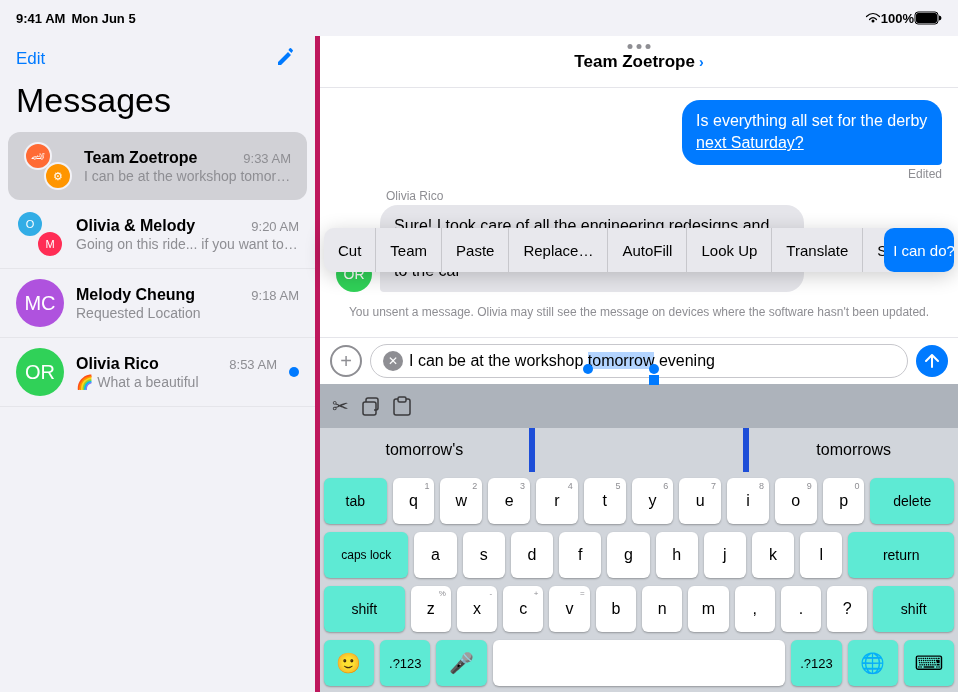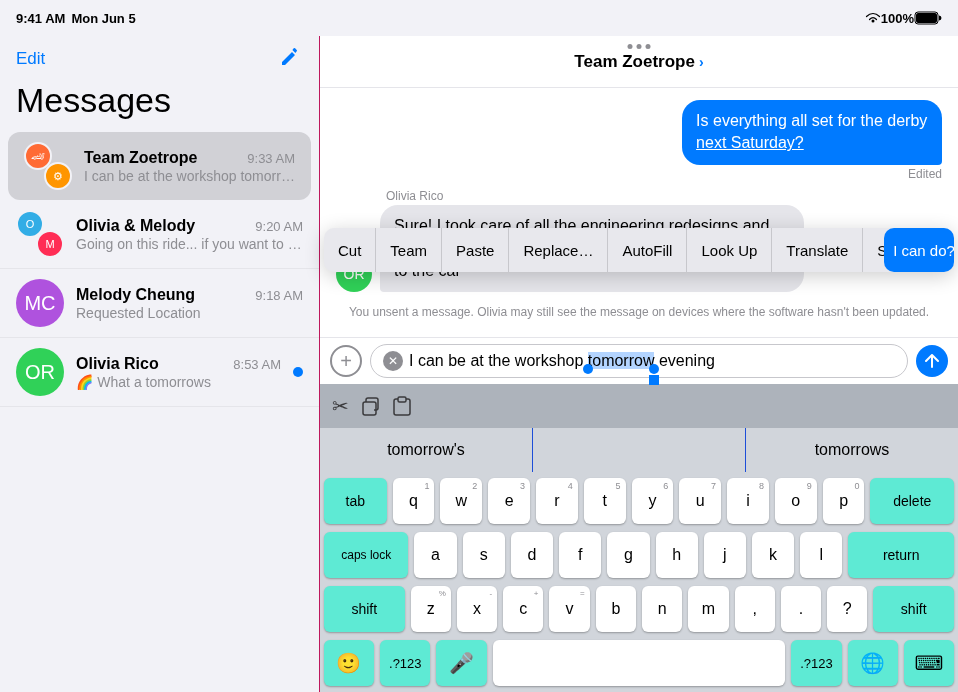--- a/index.html
+++ b/index.html
@@ -33,21 +33,21 @@
     .main-layout {
       position: absolute;
       top: 36px; left: 0; right: 0; bottom: 0;
       display: flex;
     }
 
     
     .sidebar {
       width: 320px;
       background: #f2f2f7;
-      border-right: 1px solid #be185d;
+      border-right: 5px solid #be185d;
       display: flex;
       flex-direction: column;
       flex-shrink: 0;
     }
 
     .sidebar-header {
       padding: 8px 16px 4px;
       display: flex;
       align-items: center;
       justify-content: space-between;
@@ -387,21 +387,21 @@
       align-items: stretch;
     }
 
     .suggestion-item {
       flex: 1;
       display: flex;
       align-items: center;
       justify-content: center;
       font-size: 16px;
       color: #000;
-      border-left: 1px solid #1d4ed8;
+      border-left: 6px solid #1d4ed8;
       cursor: pointer;
     }
 
     .suggestion-item:first-child { border-left: none; }
 
     .keyboard-rows {
       padding: 6px 4px;
       display: flex;
       flex-direction: column;
       gap: 8px;
@@ -561,21 +561,21 @@
         </div>
       </div>
 
       <div class="conversation-item">
         <div class="avatar" style="background:#30d158; color:#fff;">OR</div>
         <div class="conv-content">
           <div class="conv-header">
             <span class="conv-name">Olivia Rico</span>
             <span class="conv-time">8:53 AM</span>
           </div>
-          <div class="conv-preview">🌈 What a tomorrows</div>
+          <div class="conv-preview">🌈 What a beautiful</div>
         </div>
         <div class="unread-dot"></div>
       </div>
     </div>
   </div>
 
   <div class="chat-area">
 
     <div class="chat-header">
       <div class="chat-header-dots">

